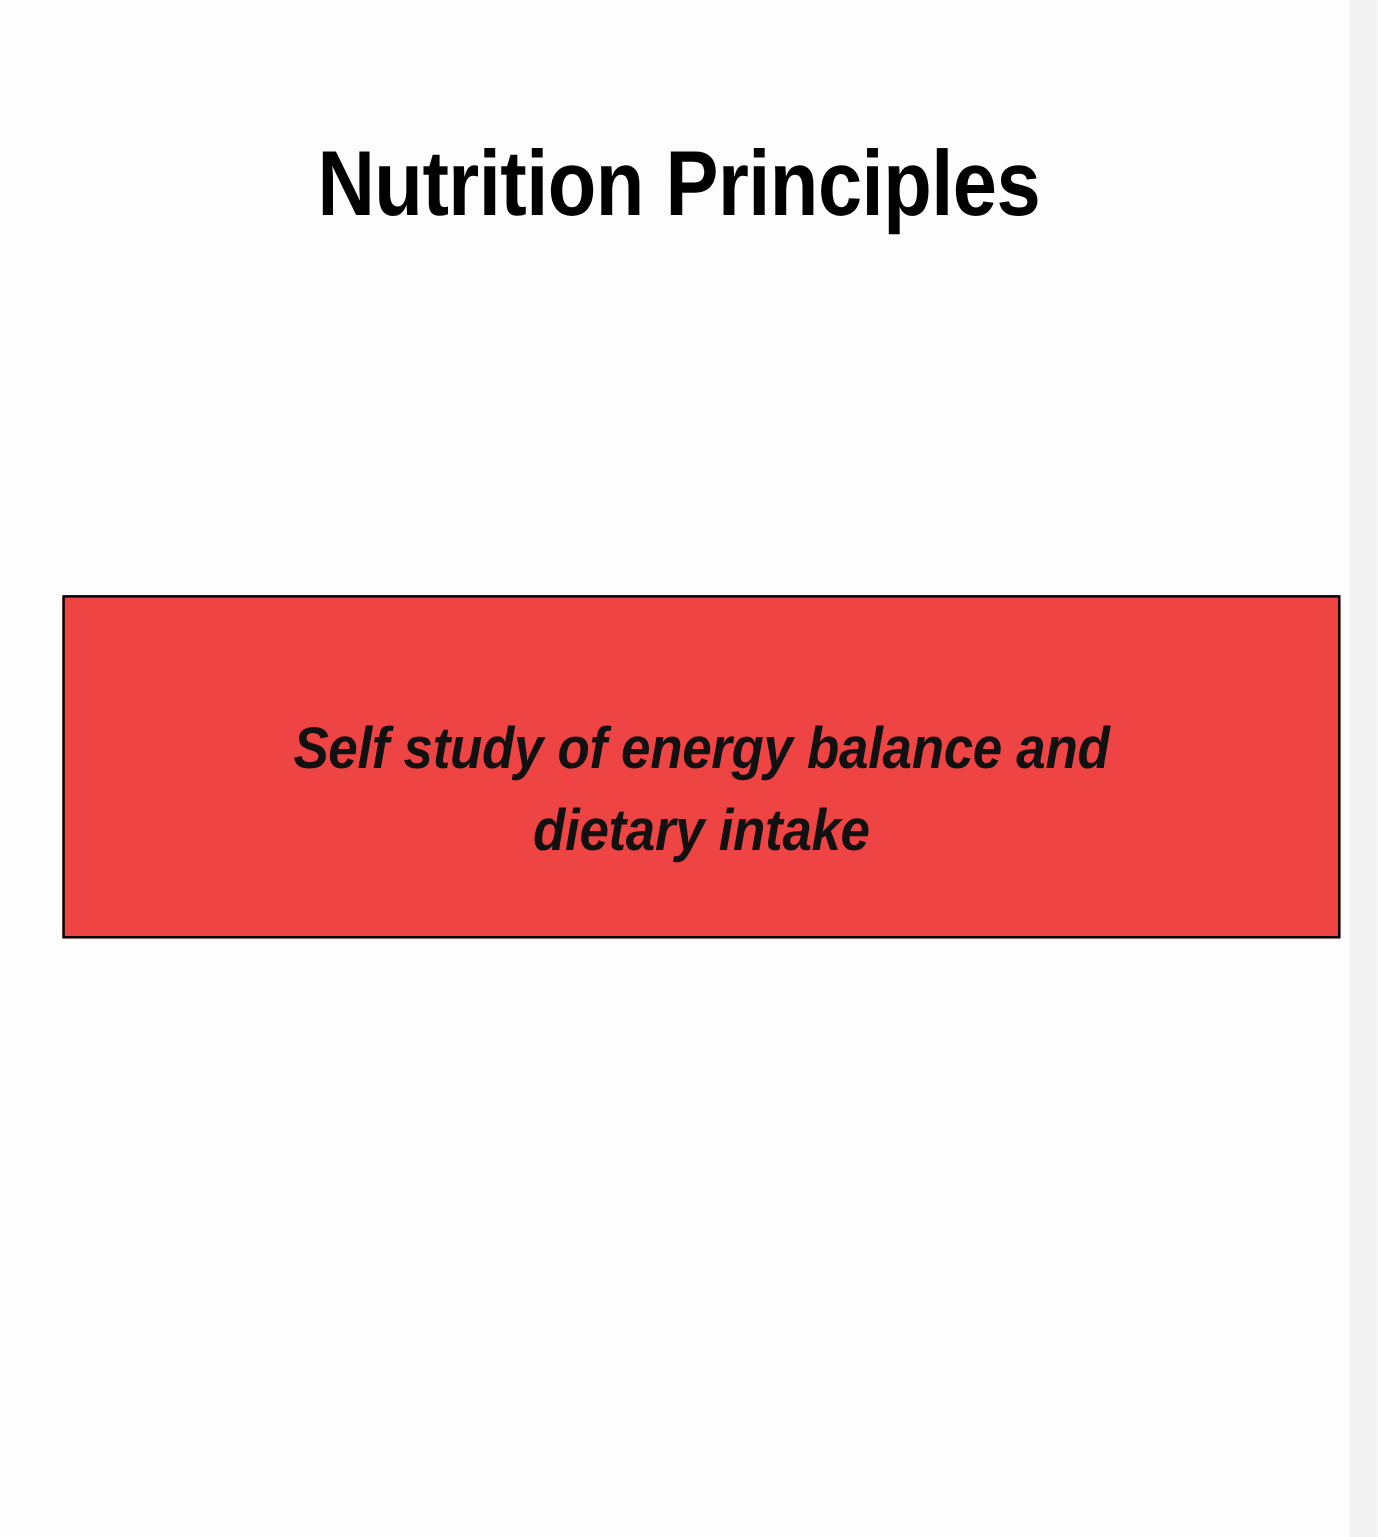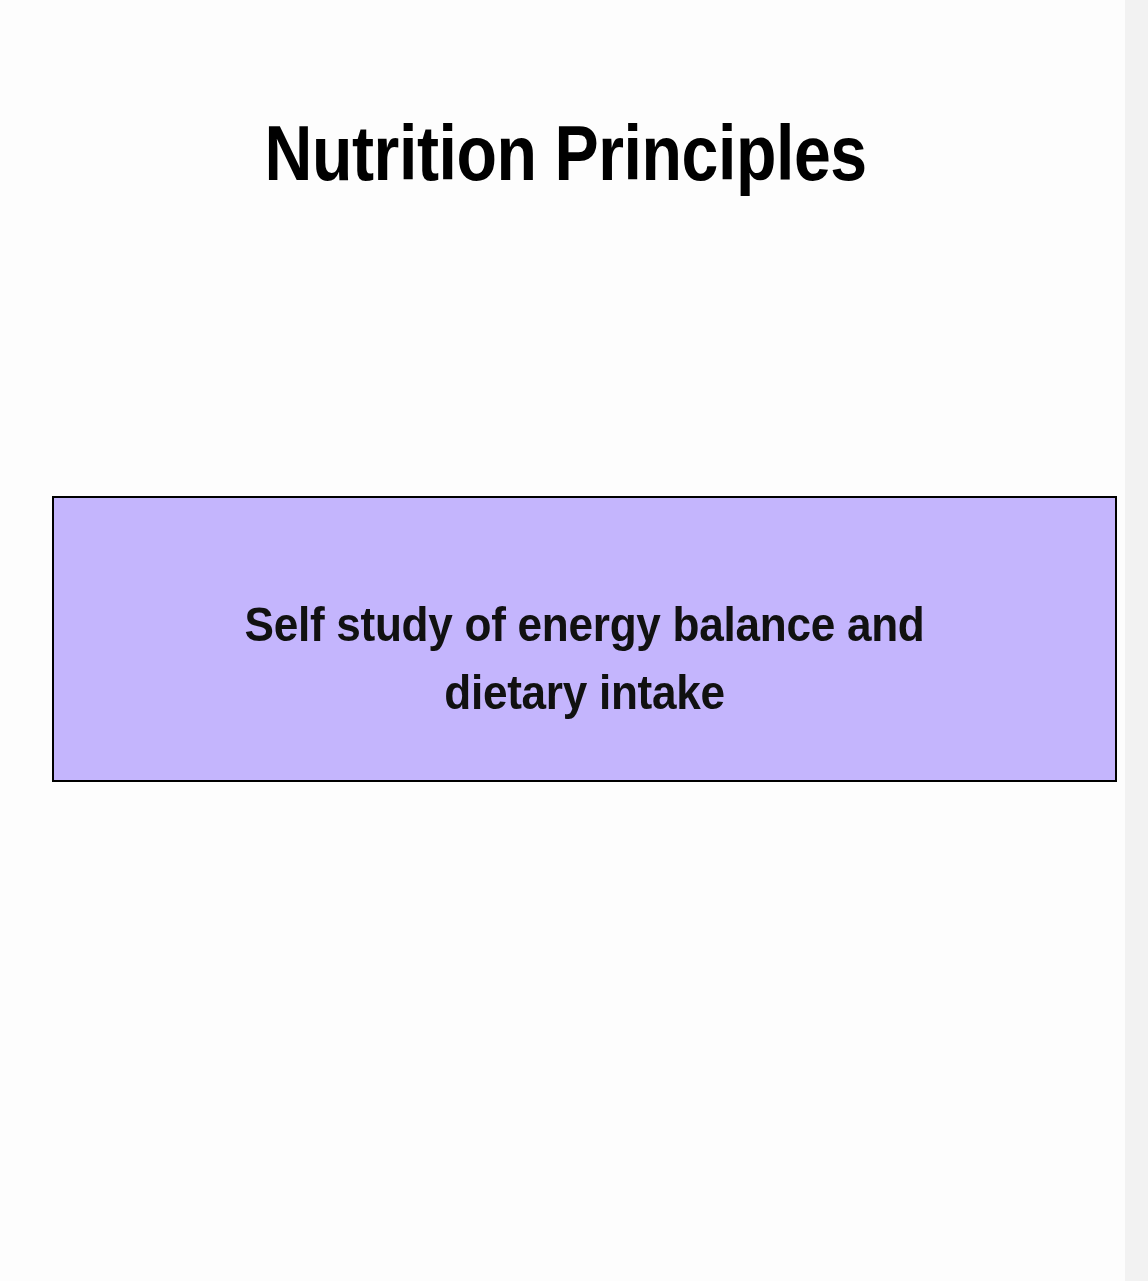--- a/index.html
+++ b/index.html
@@ -62,25 +62,26 @@
   }
 
   
   .body-box {
     position: absolute;
     left: 52px;
     top: 496px;
     width: 1065px;
     height: 286px;
     box-sizing: border-box;
-    background: #c4b5fd;
+    background: #ef4444;
     border: 2px solid #000000;
     display: flex;
     align-items: center;
     justify-content: center;
+    font-style: italic;
   }
 
   .body-text {
     width: 100%;
     padding: 0 30px;
     box-sizing: border-box;
     text-align: center;
     font-size: 49px;
     line-height: 68px;
     font-weight: bold;

